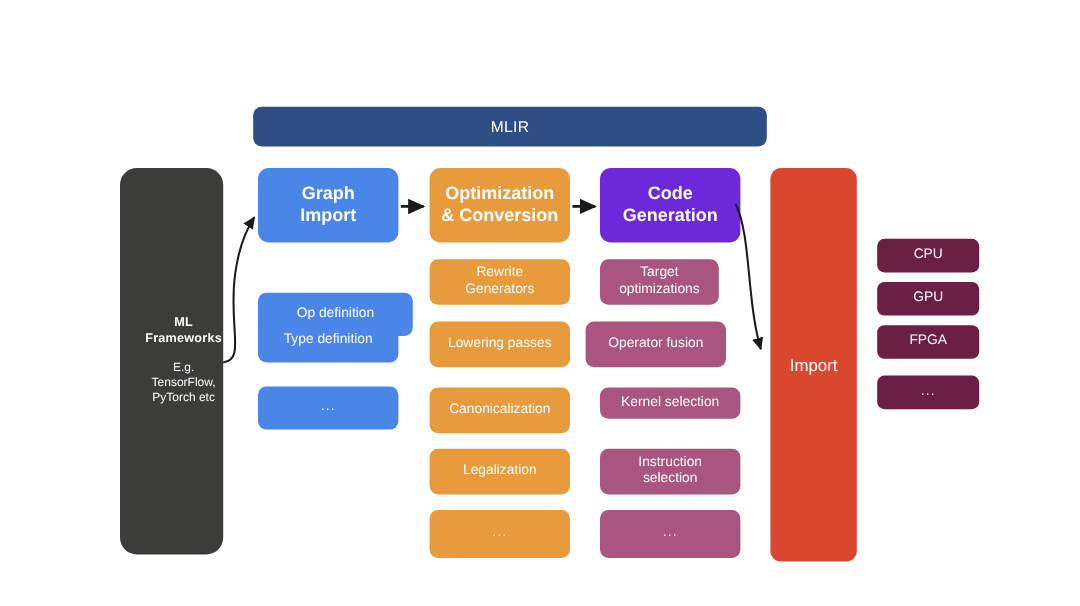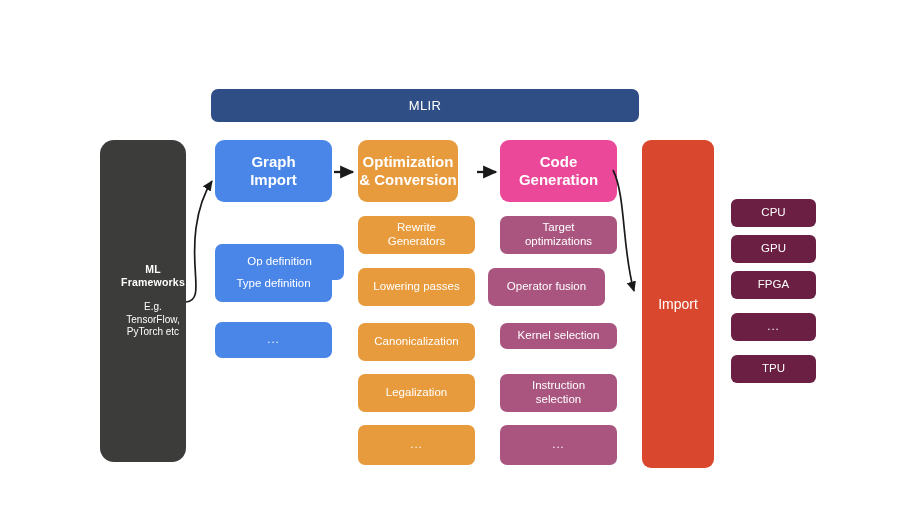--- a/index.html
+++ b/index.html
@@ -20,21 +20,21 @@
     flex-direction:column;justify-content:center;padding-left:20px;
   }
   .fw-title{font-weight:bold;font-size:10.5px;letter-spacing:.2px;}
   .fw-sub{font-size:10px;margin-top:13px;line-height:1.25;}
   .mlir{background:#2f4e85;border-radius:7px;font-size:13px;letter-spacing:.3px;}
   .head{font-weight:bold;font-size:15px;border-radius:9px;line-height:1.22;}
   .sub{font-size:11.5px;border-radius:7px;}
   .blue{background:#4a86e8;}
   .orange{background:#e89b3c;}
   .purple{background:#a9557f;}
-  .purple-head{background:#ec4899;}
+  .purple-head{background:#6d28d9;}
   .runtime{background:#d9472f;border-radius:9px;font-size:14px;}
   .maroon{background:#6b1f43;border-radius:6px;font-size:11.5px;}
   .dots{letter-spacing:1px;font-size:11.5px;}
   svg.arrows{position:absolute;left:0;top:0;width:900px;height:505px;
              pointer-events:none;overflow:visible;}
 </style>
 </head>
 <body>
 
 <div id="canvas">
@@ -58,21 +58,21 @@
   <div class="box sub blue" style="left:215px;top:216px;width:129px;height:36px;margin-top:28px;">
     <span>Op definition</span>
   </div>
   <div class="box sub blue" style="left:215px;top:266px;width:117px;height:36px;">
     <span>Type definition</span>
   </div>
   <div class="box sub blue dots" style="left:215px;top:322px;width:117px;height:36px;">
     <span>...</span>
   </div>
 
-  <div class="box head orange" style="left:358px;top:140px;width:100px;height:62px;align-items:center;">
+  <div class="box head orange" style="left:358px;top:140px;width:117px;height:62px;align-items:center;">
     <span>Optimization
 &amp; Conversion</span>
   </div>
   <div class="box sub orange" style="left:358px;top:216px;width:117px;height:38px;">
     <span>Rewrite
 Generators</span>
   </div>
   <div class="box sub orange" style="left:358px;top:268px;width:117px;height:38px;">
     <span>Lowering passes</span>
   </div>
@@ -83,21 +83,21 @@
     <span>Legalization</span>
   </div>
   <div class="box sub orange dots" style="left:358px;top:425px;width:117px;height:40px;">
     <span>...</span>
   </div>
 
   <div class="box head purple-head" style="left:500px;top:140px;width:117px;height:62px;">
     <span>Code
 Generation</span>
   </div>
-  <div class="box sub purple" style="left:500px;top:216px;width:117px;height:38px;">
+  <div class="box sub purple" style="left:500px;top:216px;width:99px;height:38px;">
     <span>Target
 optimizations</span>
   </div>
   <div class="box sub purple" style="left:488px;top:268px;width:117px;height:38px;">
     <span>Operator fusion</span>
   </div>
   <div class="box sub purple" style="left:500px;top:323px;width:117px;height:26px;">
     <span>Kernel selection</span>
   </div>
   <div class="box sub purple" style="left:500px;top:374px;width:117px;height:38px;">
@@ -117,23 +117,20 @@
   </div>
   <div class="box maroon" style="left:731px;top:235px;width:85px;height:28px;">
     <span>GPU</span>
   </div>
   <div class="box maroon" style="left:731px;top:271px;width:85px;height:28px;">
     <span>FPGA</span>
   </div>
   <div class="box maroon dots" style="left:731px;top:313px;width:85px;height:28px;">
     <span>...</span>
   </div>
-  <div class="box maroon" style="left:731px;top:355px;width:85px;height:28px;">
-    <span>TPU</span>
-  </div>
 
   <svg class="arrows" viewBox="0 0 900 505">
     <defs>
       <marker id="ah" markerWidth="7" markerHeight="7" refX="5.6" refY="3" orient="auto" markerUnits="strokeWidth">
         <path d="M0,0.2 L6.2,3 L0,5.8 z" fill="#1a1a1a"></path>
       </marker>
     </defs>
     <path d="M186,302 C205,300 190,272 196,228 C199,206 206,190 212,181" fill="none" stroke="#1a1a1a" stroke-width="1.7" marker-end="url(#ah)"></path>
     <path d="M334,172 L353,172" fill="none" stroke="#1a1a1a" stroke-width="2.3" marker-end="url(#ah)"></path>
     <path d="M477,172 L496,172" fill="none" stroke="#1a1a1a" stroke-width="2.3" marker-end="url(#ah)"></path>

